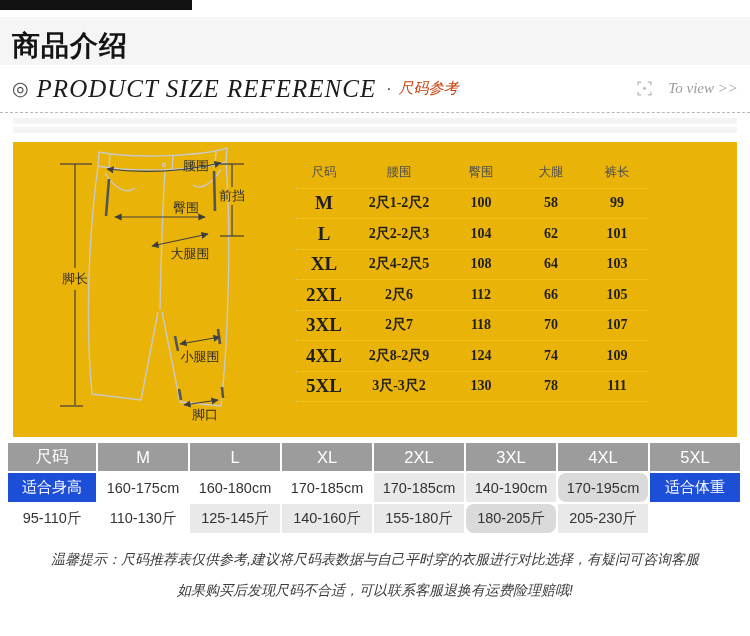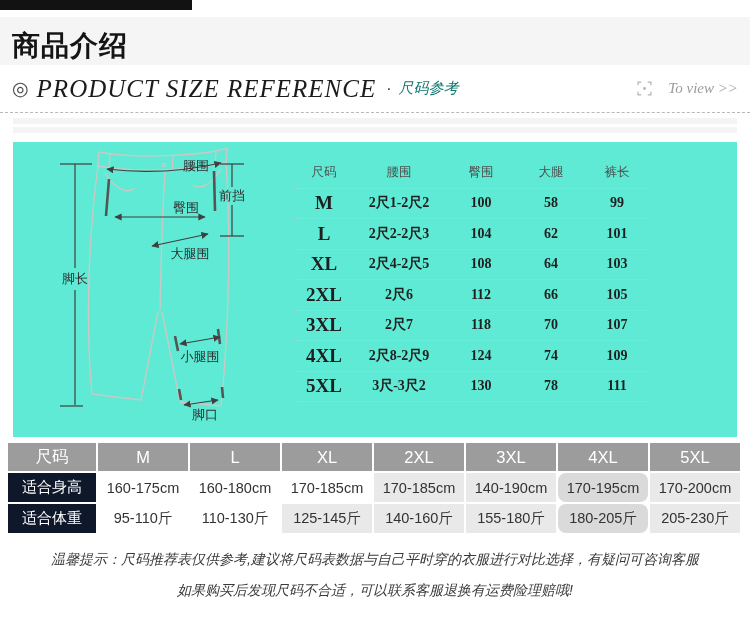--- a/index.html
+++ b/index.html
@@ -14,49 +14,49 @@
   #intro-band h1{position:absolute;left:12px;top:15px;margin:0;font-size:28px;line-height:1;
                  font-weight:bold;color:#141414;letter-spacing:1px;}
 
   
   #ref-heading{position:absolute;left:0;top:65px;width:750px;height:47px;display:flex;
                align-items:center;padding:0 12px;box-sizing:border-box;background:#fff;}
   .bullet{font-size:19px;color:#4a4a4a;margin-right:8px;}
   .title-en{font-family:"Liberation Serif",serif;font-style:italic;font-size:25px;
             color:#1b1b1b;letter-spacing:1px;white-space:nowrap;}
   .title-dot{font-size:16px;color:#333;margin:0 7px 0 10px;}
-  .title-cn{font-family:"Liberation Serif",serif;font-style:italic;font-size:15px;color:#0f766e;}
+  .title-cn{font-family:"Liberation Serif",serif;font-style:italic;font-size:15px;color:#c2410c;}
   .head-right{margin-left:auto;display:flex;align-items:center;gap:16px;}
   .to-view{font-family:"Liberation Serif",serif;font-style:italic;font-size:15px;color:#9b9b9b;
            cursor:pointer;white-space:nowrap;}
 
   #dashed-line{position:absolute;left:0;top:112px;width:750px;border-top:1px dashed #b8b8b8;}
   .gray-strip{position:absolute;left:13px;width:724px;height:6px;background:#f4f4f4;}
   #strip-1{top:118px;} #strip-2{top:127px;}
 
   
-  #chart-section{position:absolute;left:13px;top:142px;width:724px;height:295px;background:#5eead4;text-decoration:underline;}
+  #chart-section{position:absolute;left:13px;top:142px;width:724px;height:295px;background:#eab308;text-decoration:underline;}
   #pants-svg{position:absolute;left:0;top:0;}
   .diag-label{font-family:"Liberation Sans",sans-serif;font-size:13px;fill:#2e2e2e;}
 
   
   #size-table{position:absolute;left:283px;top:16px;width:352px;}
   .size-row{display:grid;grid-template-columns:56px 94px 70px 70px 62px;align-items:center;
             height:29.5px;border-bottom:1px dotted #c6c6c6;text-align:center;}
   .sh{font-size:12.5px;color:#4f4f4f;}
   .cell-size{font-family:"Liberation Serif",serif;font-weight:bold;font-size:19px;color:#1f1f1f;}
   .cell-val{font-family:"Liberation Serif",serif;font-weight:bold;font-size:14px;color:#1f1f1f;}
 
   
   #fit-table{position:absolute;left:8px;top:443px;width:734px;display:grid;
              grid-template-columns:88px repeat(7,90px);grid-template-rows:28px 29px 29px;
              gap:2px;background:#fff;}
   .ft-cell{display:flex;align-items:center;justify-content:center;white-space:nowrap;}
   .ft-head{background:#9c9c9c;color:#fff;font-size:16.5px;}
-  .ft-label{background:#0f172a;color:#fff;font-size:15px;}
+  .ft-label{background:#1d4ed8;color:#fff;font-size:15px;}
   .ft-data{font-size:14.5px;color:#333;text-align:center;}
   .bg-w{background:#ffffff;} .bg-g{background:#e9e9e9;} .bg-d{background:#dadada;border-radius:8px;}
 
   
   #notice{position:absolute;left:0;top:551px;width:750px;text-align:center;
           font-size:14px;color:#3a3a3a;font-style:italic;}
   #notice .line2{margin-top:13px;}
 </style>
 </head>
 <body>
@@ -225,21 +225,20 @@
     <div class="ft-cell ft-head">4XL</div>
     <div class="ft-cell ft-head">5XL</div>
 
     <div class="ft-cell ft-label">适合身高</div>
     <div class="ft-cell ft-data bg-w">160-175cm</div>
     <div class="ft-cell ft-data bg-w">160-180cm</div>
     <div class="ft-cell ft-data bg-w">170-185cm</div>
     <div class="ft-cell ft-data bg-g">170-185cm</div>
     <div class="ft-cell ft-data bg-g">140-190cm</div>
     <div class="ft-cell ft-data bg-d">170-195cm</div>
-    <div class="ft-cell ft-data bg-g">170-200cm</div>
 
     <div class="ft-cell ft-label">适合体重</div>
     <div class="ft-cell ft-data bg-w">95-110斤</div>
     <div class="ft-cell ft-data bg-w">110-130斤</div>
     <div class="ft-cell ft-data bg-g">125-145斤</div>
     <div class="ft-cell ft-data bg-g">140-160斤</div>
     <div class="ft-cell ft-data bg-g">155-180斤</div>
     <div class="ft-cell ft-data bg-d">180-205斤</div>
     <div class="ft-cell ft-data bg-g">205-230斤</div>
   </div>

